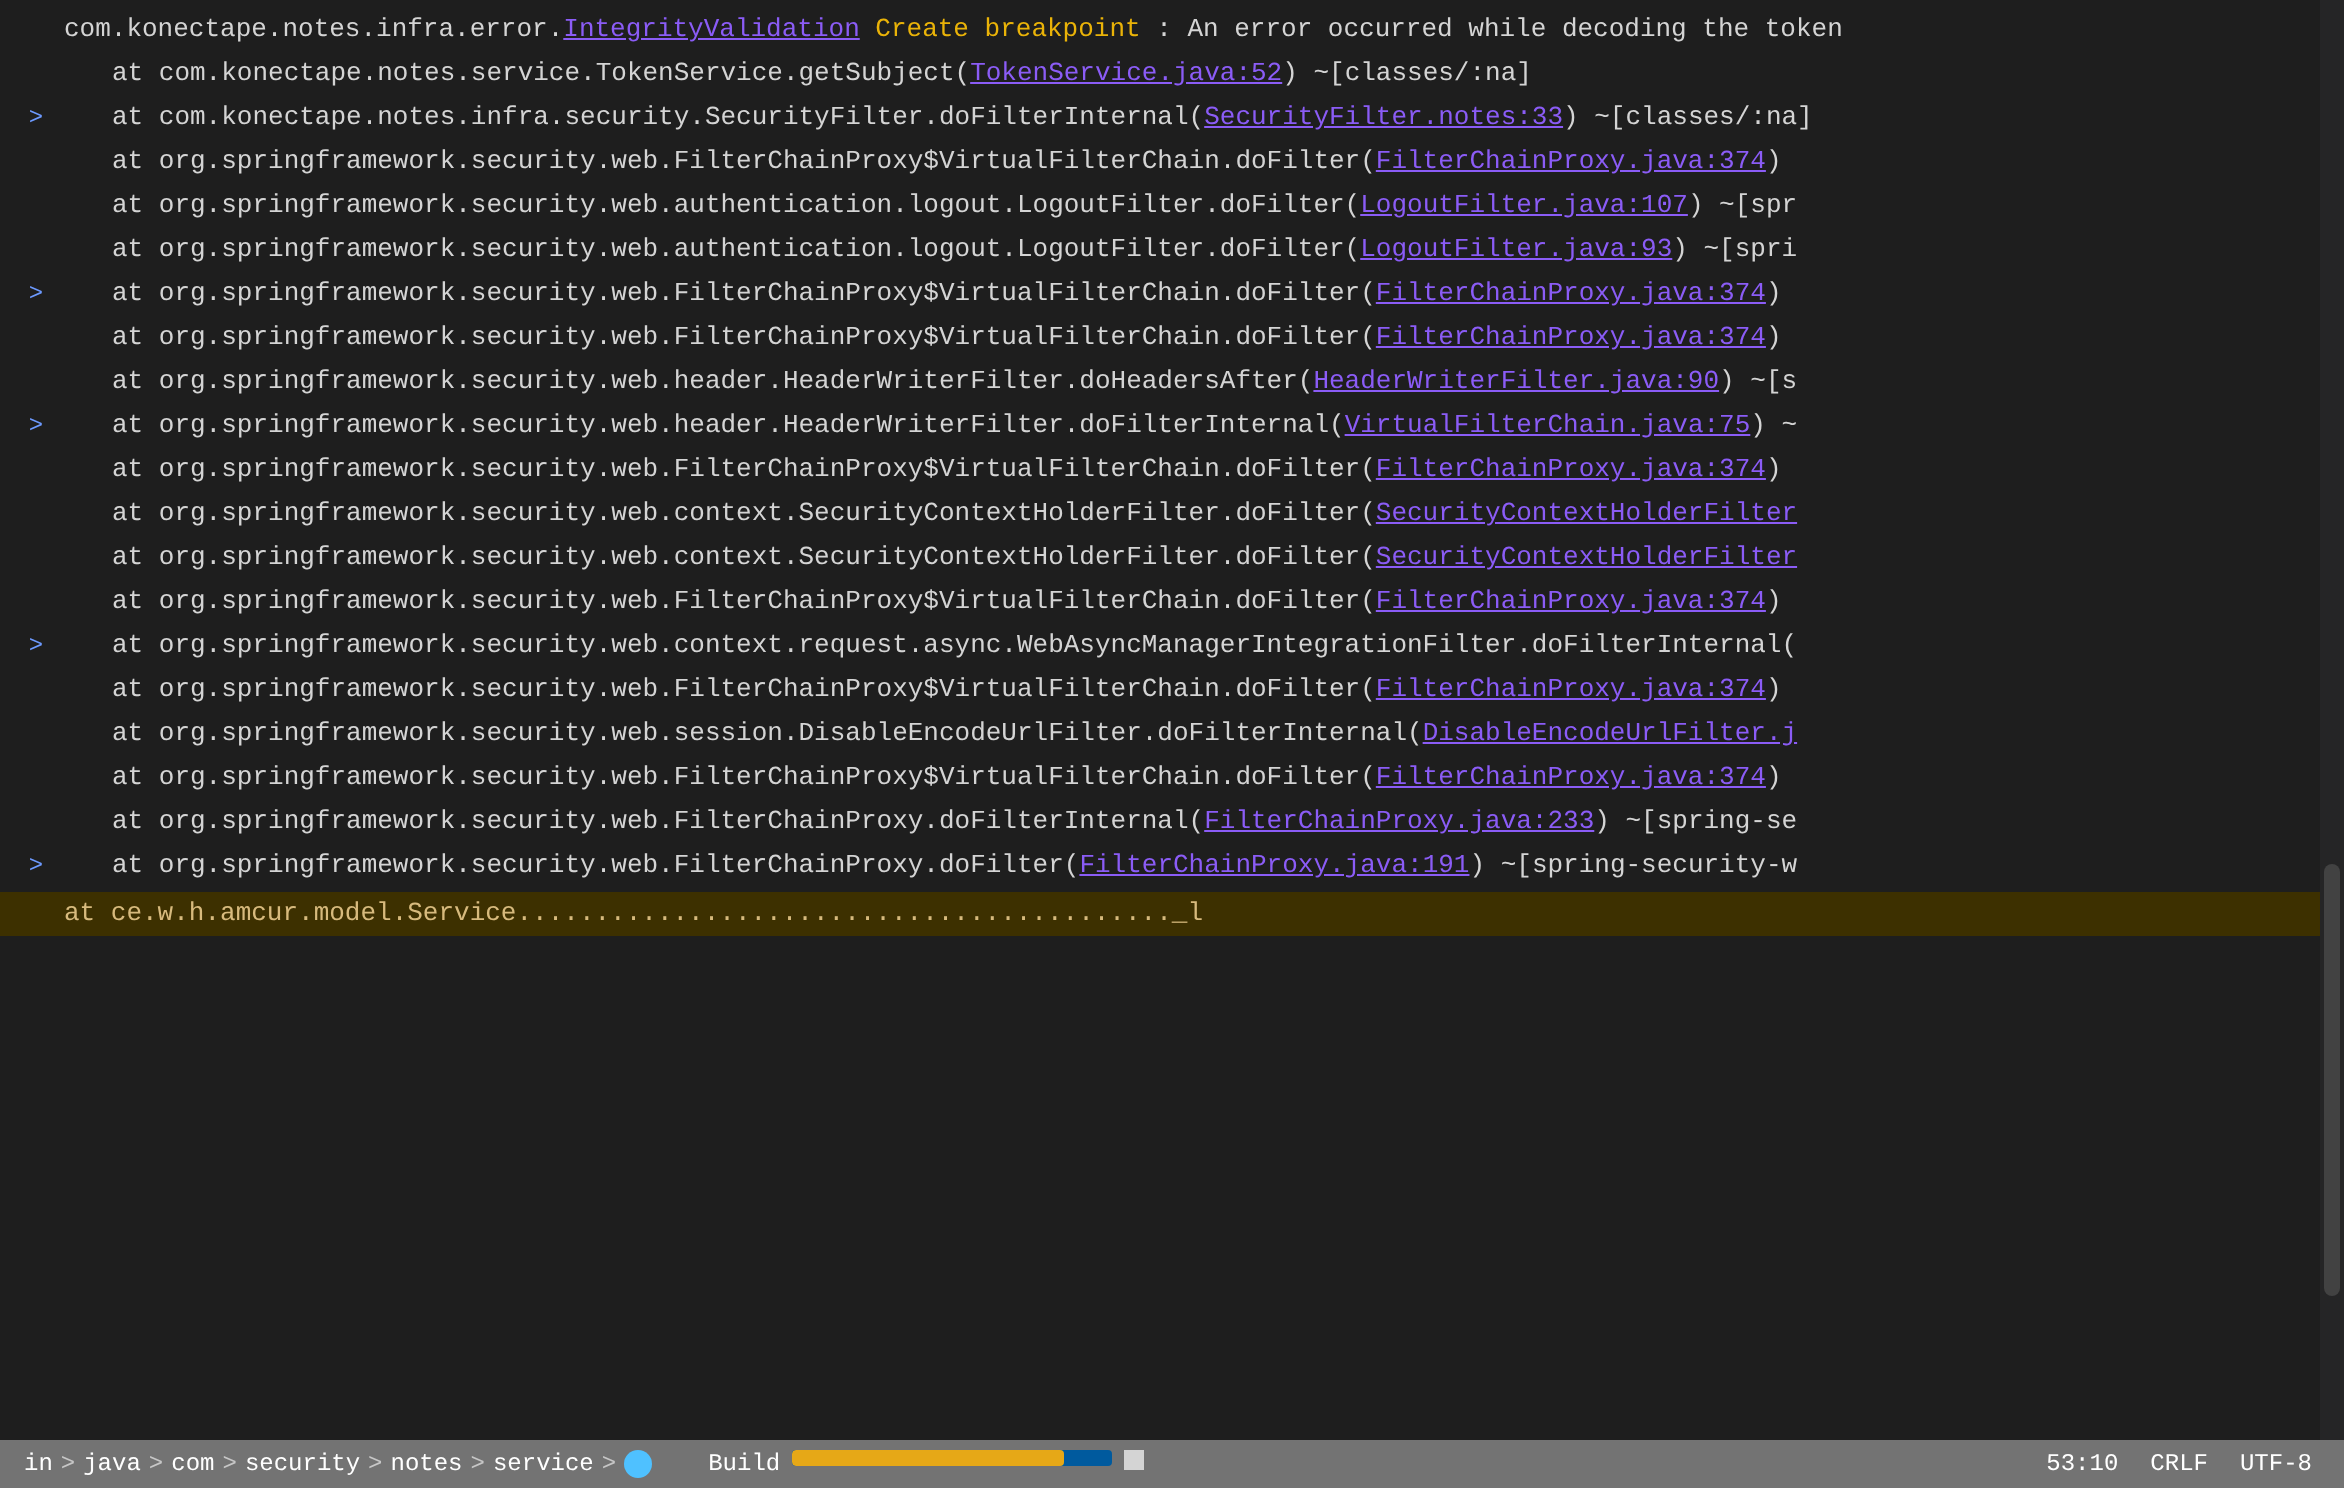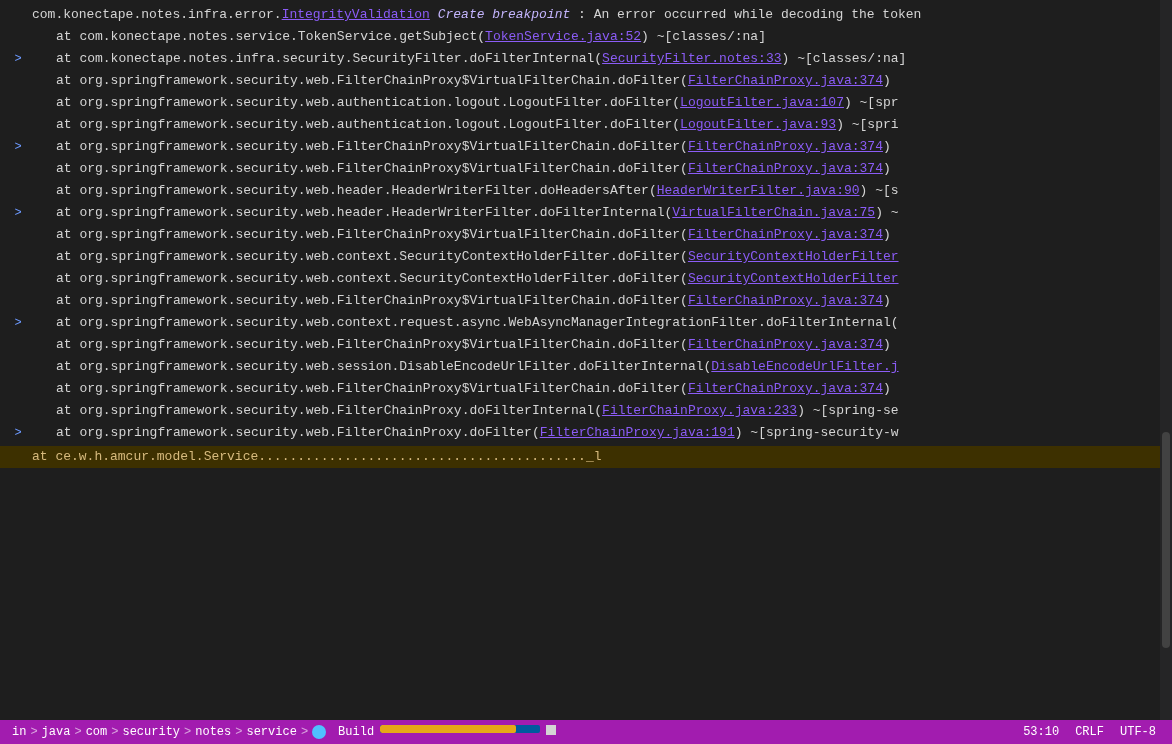--- a/index.html
+++ b/index.html
@@ -64,22 +64,21 @@
       font-size: 13px;
     }
 
     .link-blue {
       color: #8b5cf6;
       text-decoration: underline;
       cursor: pointer;
     }
 
     .create-breakpoint {
-      color: #c4b5fd;
-      font-style: italic;
+      color: #eab308;
     }
 
     .scrollbar-area {
       position: absolute;
       right: 0;
       top: 0;
       bottom: 0;
       width: 12px;
       background: #252526;
     }
@@ -89,25 +88,25 @@
       right: 2px;
       width: 8px;
       background: #424242;
       border-radius: 4px;
       top: 60%;
       height: 30%;
     }
 
     .status-bar {
       height: 24px;
-      background-color: #a21caf;
+      background-color: #737373;
       display: flex;
       align-items: center;
       padding: 0 8px;
-      gap: 0;
+      gap: 16px;
       color: #ffffff;
       font-size: 12px;
       flex-shrink: 0;
     }
 
     .status-item {
       padding: 0 8px;
       display: flex;
       align-items: center;
       gap: 4px;

